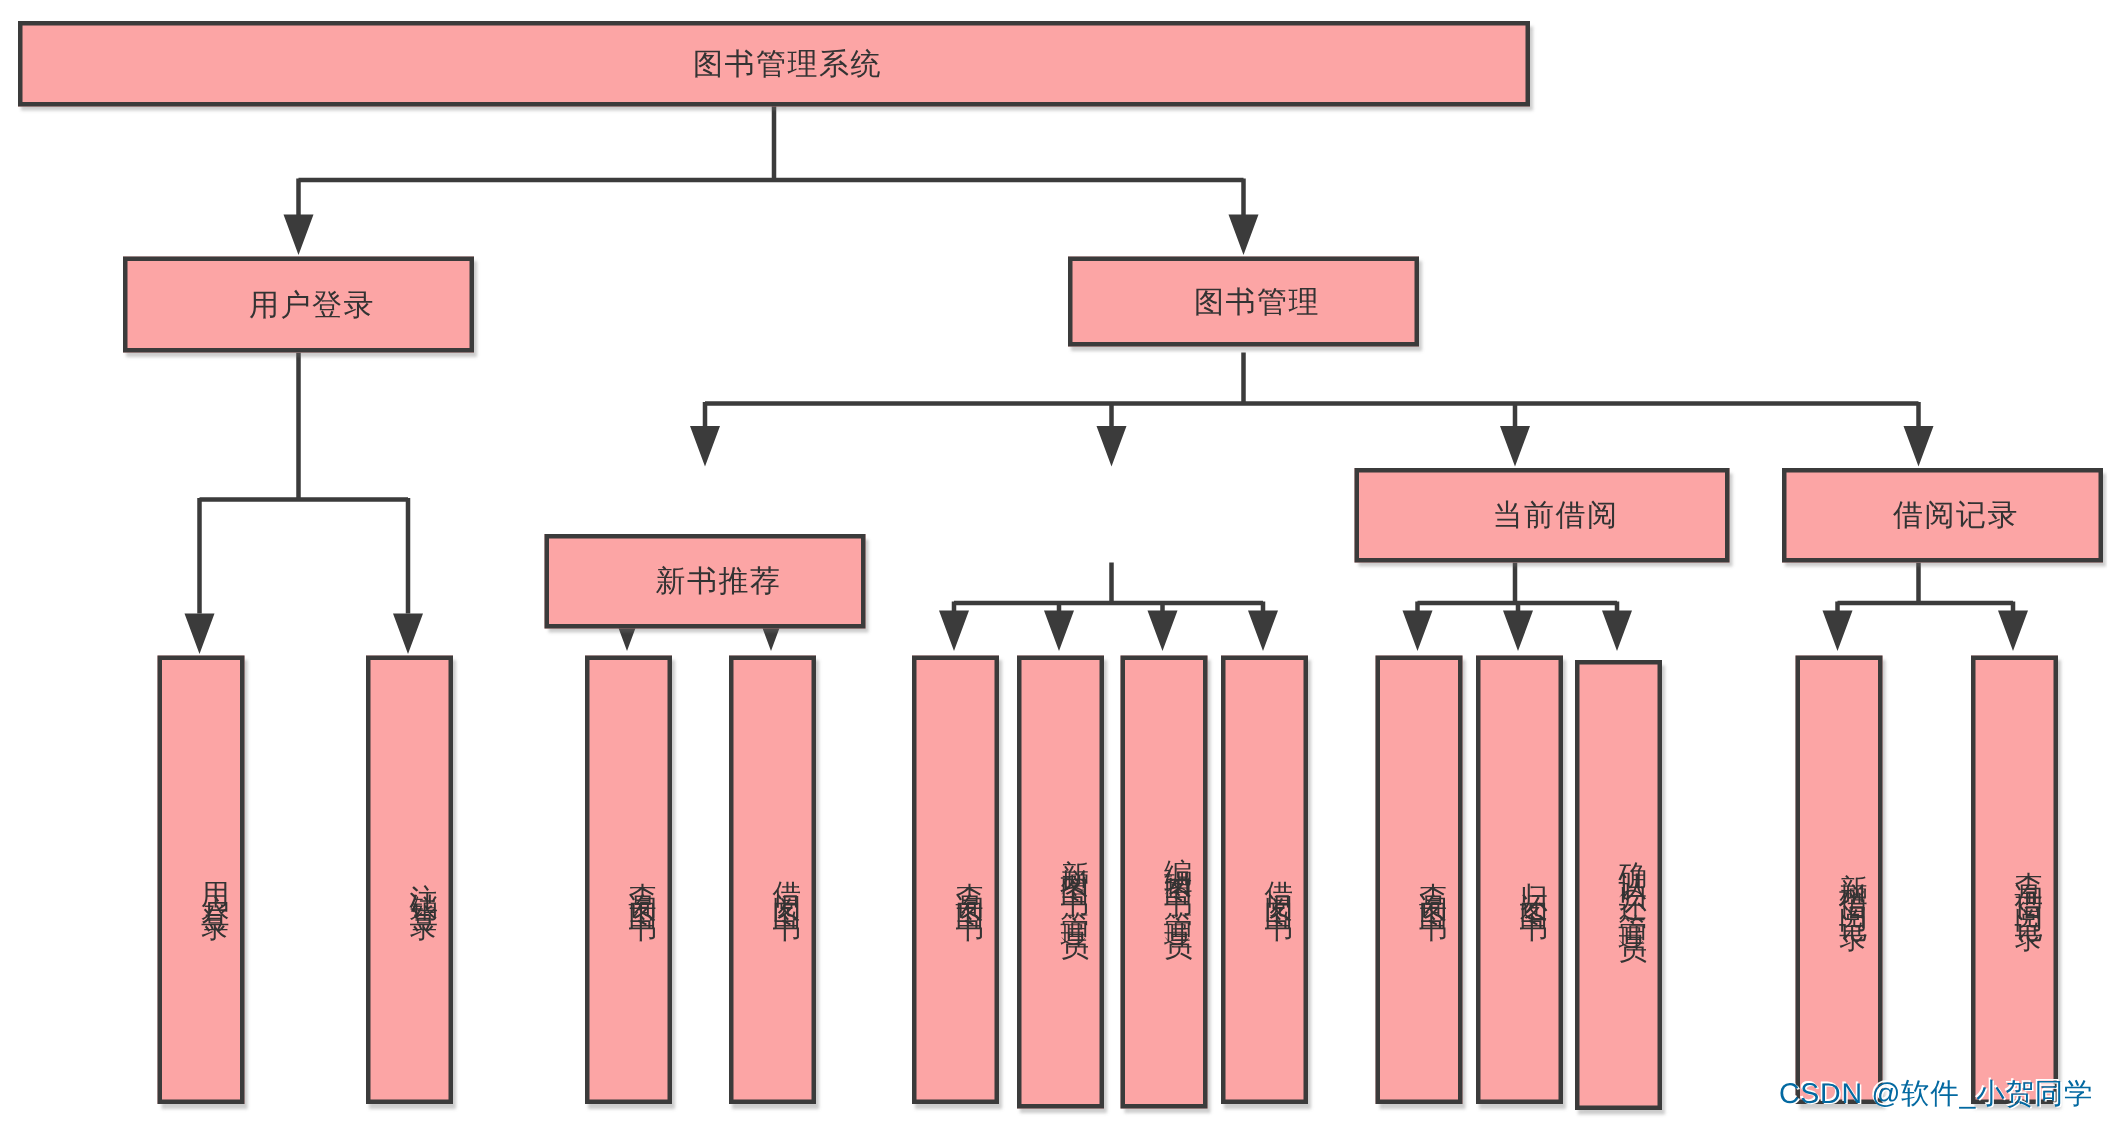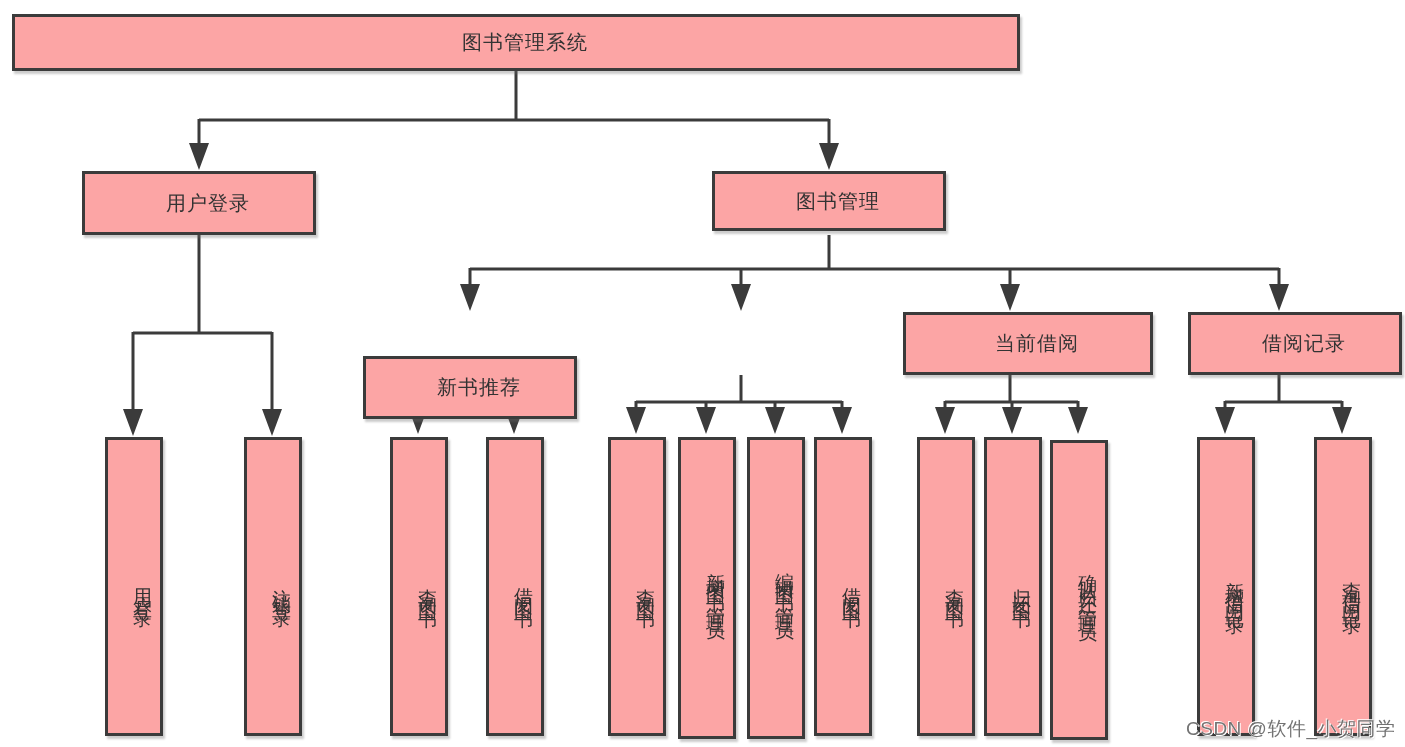--- a/index.html
+++ b/index.html
@@ -38,21 +38,21 @@
     writing-mode: vertical-rl;
     font-size: 19px;
     letter-spacing: 7px;
     line-height: 1;
   }
   .watermark {
     position: absolute;
     left: 1186px;
     top: 716px;
     font-size: 19px;
-    color: #737373;
+    color: #0369a1;
     white-space: nowrap;
     letter-spacing: 0.5px;
     text-shadow: 1px 1px 0 #ffffff, -1px -1px 0 #ffffff;
     z-index: 6;
   }
 </style>
 </head>
 <body>
 
 <div class="canvas">

